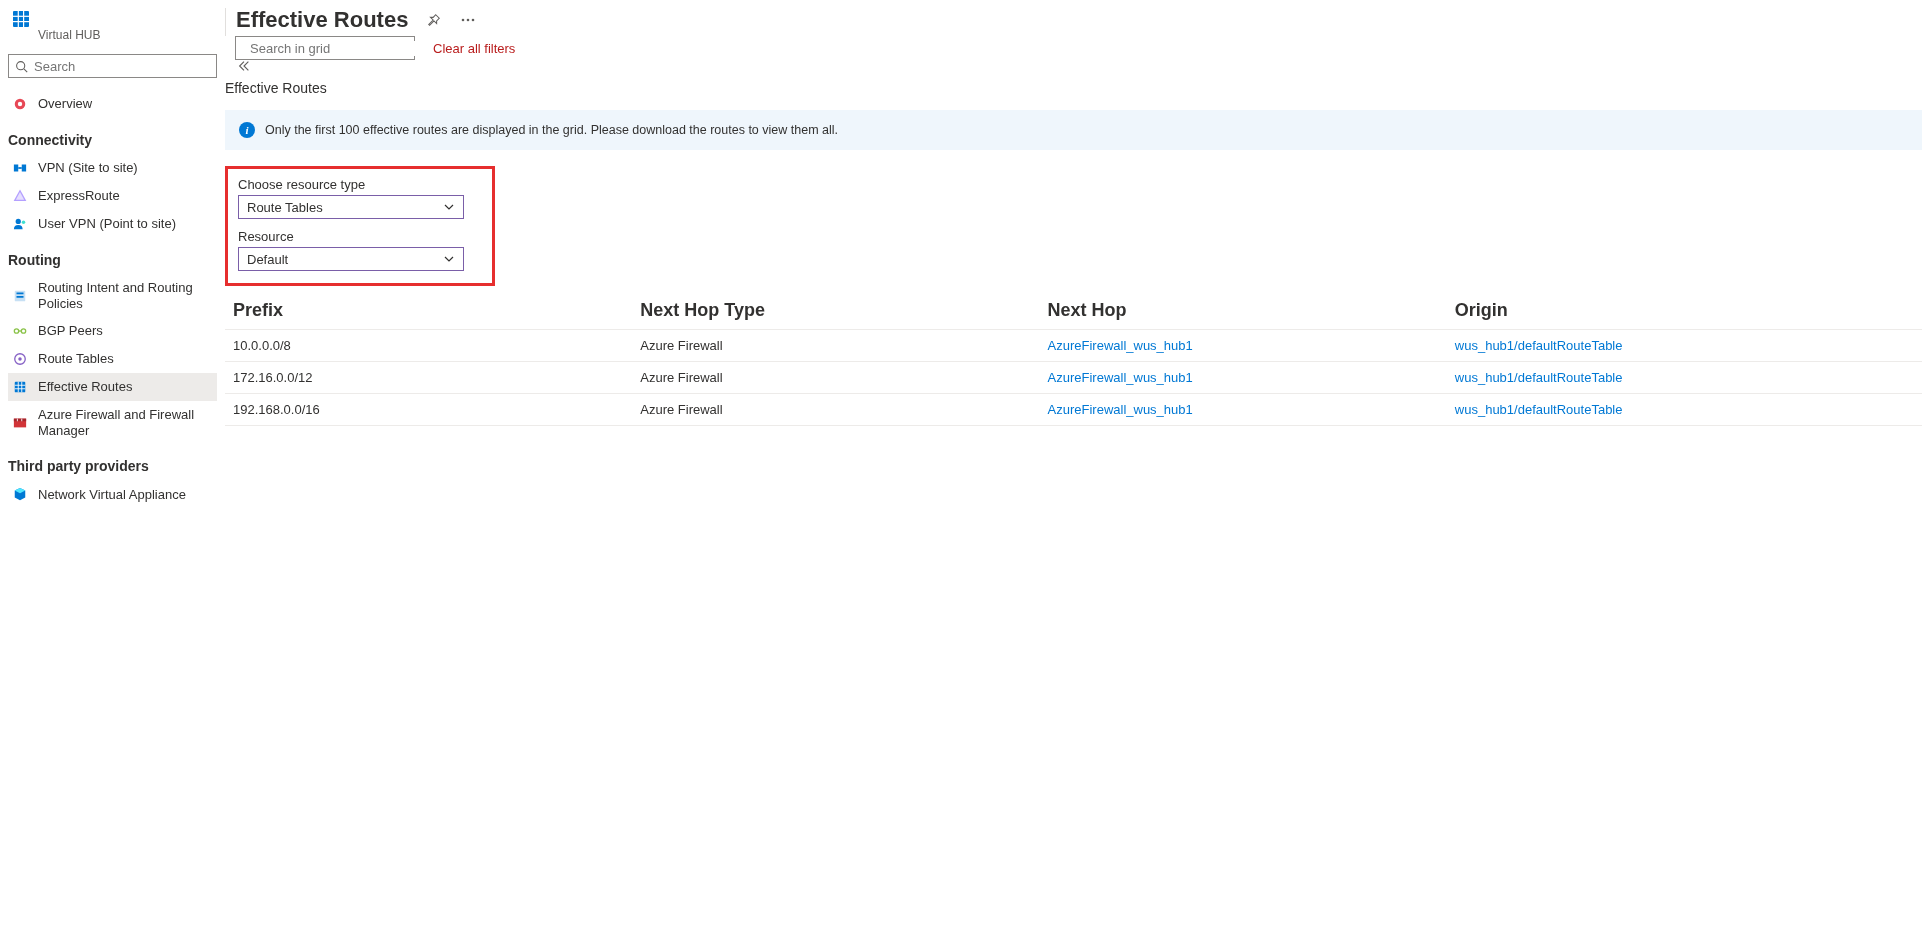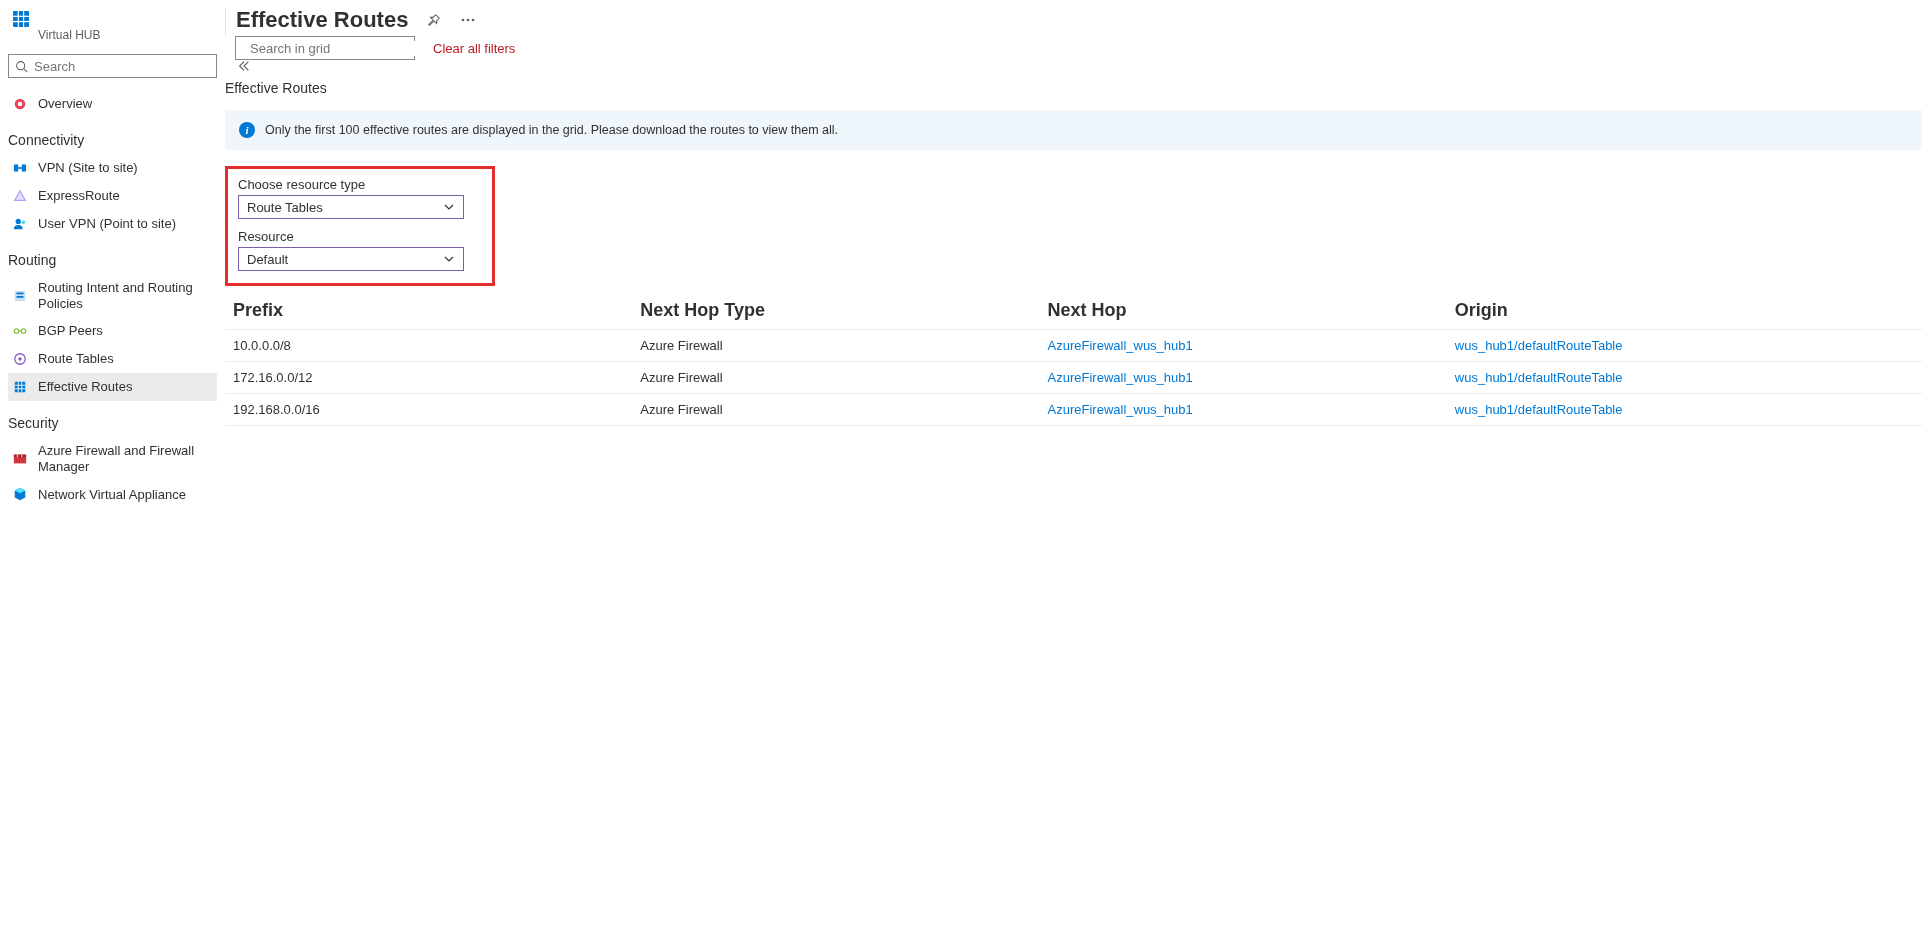--- a/index.html
+++ b/index.html
@@ -18,21 +18,21 @@
     .sidebar-search-row { display: flex; align-items: center; gap: 20px; margin: 8px 0 12px 0; }
     .sidebar-search { flex: 1; display: flex; align-items: center; border: 1px solid #8a8886; height: 24px; padding: 0 6px; }
     .sidebar-search input { border: none; outline: none; font-size: 13px; flex: 1; padding-left: 6px; }
     .collapse-btn { width: 20px; height: 20px; display: flex; align-items: center; justify-content: center; cursor: pointer; color: #605e5c; }
     
     .nav-item { display: flex; align-items: center; padding: 6px 4px; cursor: pointer; font-size: 13px; gap: 10px; }
     .nav-item.active { background: #edebe9; }
     .nav-item .icon { width: 16px; height: 16px; flex-shrink: 0; display: inline-flex; align-items: center; justify-content: center; }
     .nav-item span.label { flex: 1; line-height: 1.2; }
     
-    .nav-section-title { font-weight: 400; font-size: 14px; padding: 14px 4px 6px 0; }
+    .nav-section-title { font-weight: 700; font-size: 14px; padding: 14px 4px 6px 0; }
     
     
     .divider-vertical { width: 1px; background: #e1dfdd; margin: 4px 10px 0 0; align-self: flex-start; height: 28px; }
     .main { flex: 1; display: flex; flex-direction: column; padding-right: 4px; }
     .main-header { display: flex; align-items: center; padding: 4px 0 0 0; }
     .page-title { font-size: 22px; font-weight: 600; margin-right: 12px; }
     .title-actions { display: flex; align-items: center; gap: 6px; color: #605e5c; }
     .title-action-btn { width: 28px; height: 28px; display: flex; align-items: center; justify-content: center; cursor: pointer; }
     
     .toolbar { display: flex; align-items: center; padding: 20px 0 14px 0; gap: 8px; border-bottom: 1px solid #edebe9; margin-bottom: 14px; }
@@ -176,34 +176,34 @@
             <rect x="2" y="2" width="12" height="12" rx="1"></rect>
             <line x1="2" y1="6" x2="14" y2="6" stroke="#fff"></line>
             <line x1="2" y1="10" x2="14" y2="10" stroke="#fff"></line>
             <line x1="6" y1="2" x2="6" y2="14" stroke="#fff"></line>
             <line x1="10" y1="2" x2="10" y2="14" stroke="#fff"></line>
           </svg>
       </span>
       <span class="label">Effective Routes</span>
     </div>
 
-    <div class="nav-section-title">Security</div>
 
     <div class="nav-item">
       <span class="icon">
         <svg width="14" height="14" viewBox="0 0 16 16">
             <rect x="1" y="3" width="14" height="10" fill="#d13438"></rect>
             <rect x="1" y="3" width="14" height="3" fill="#a4262c"></rect>
             <line x1="5" y1="3" x2="5" y2="6" stroke="#fff"></line>
             <line x1="10" y1="3" x2="10" y2="6" stroke="#fff"></line>
           </svg>
       </span>
       <span class="label">Azure Firewall and Firewall Manager</span>
     </div>
 
+    <div class="nav-section-title">Third party providers</div>
 
     <div class="nav-item">
       <span class="icon">
         <svg width="14" height="14" viewBox="0 0 16 16" fill="#0078d4">
             <polygon points="8,1 14,4 14,12 8,15 2,12 2,4"></polygon>
             <polygon points="8,1 14,4 8,7 2,4" fill="#50e6ff"></polygon>
           </svg>
       </span>
       <span class="label">Network Virtual Appliance</span>
     </div>

